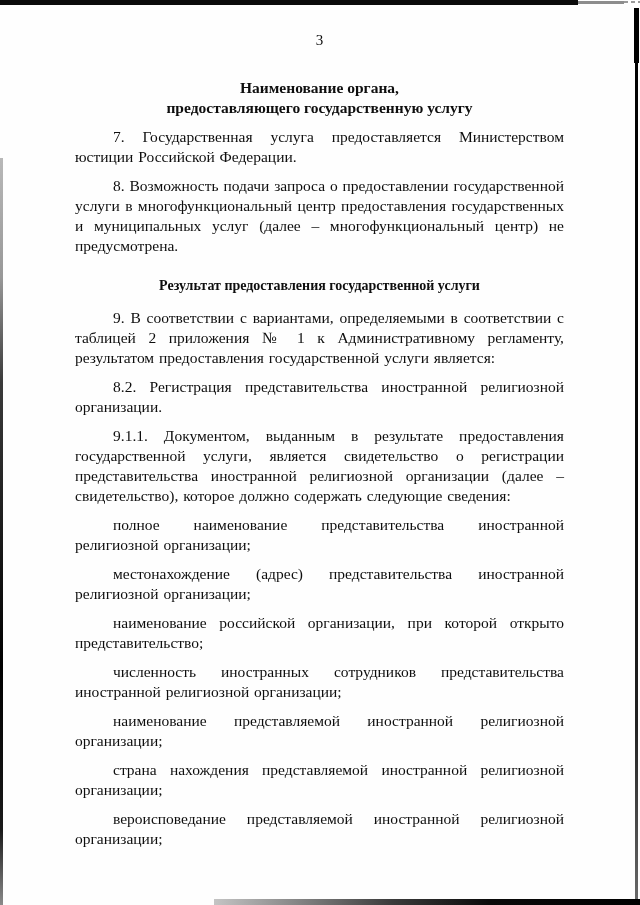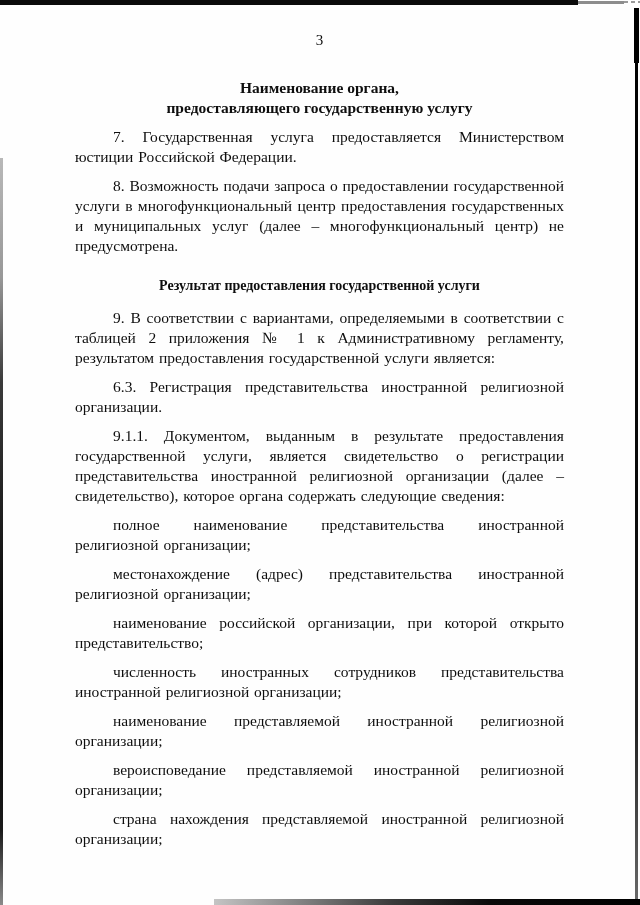--- a/index.html
+++ b/index.html
@@ -82,24 +82,24 @@
       <div>Наименование органа,</div>
       <div>предоставляющего государственную услугу</div>
     </div>
 
     <p class="body">7. Государственная услуга предоставляется Министерством юстиции Российской Федерации.</p>
     <p class="body">8. Возможность подачи запроса о предоставлении государственной услуги в многофункциональный центр предоставления государственных и муниципальных услуг (далее – многофункциональный центр) не предусмотрена.</p>
 
     <div class="doc-h2">Результат предоставления государственной услуги</div>
 
     <p class="body">9. В соответствии с вариантами, определяемыми в соответствии с таблицей 2 приложения № 1 к Административному регламенту, результатом предоставления государственной услуги является:</p>
-    <p class="body">6.3. Регистрация представительства иностранной религиозной организации.</p>
-    <p class="body">9.1.1. Документом, выданным в результате предоставления государственной услуги, является свидетельство о регистрации представительства иностранной религиозной организации (далее – свидетельство), которое органа содержать следующие сведения:</p>
+    <p class="body">8.2. Регистрация представительства иностранной религиозной организации.</p>
+    <p class="body">9.1.1. Документом, выданным в результате предоставления государственной услуги, является свидетельство о регистрации представительства иностранной религиозной организации (далее – свидетельство), которое должно содержать следующие сведения:</p>
     <p class="body">полное наименование представительства иностранной религиозной организации;</p>
     <p class="body">местонахождение (адрес) представительства иностранной религиозной организации;</p>
     <p class="body">наименование российской организации, при которой открыто представительство;</p>
     <p class="body">численность иностранных сотрудников представительства иностранной религиозной организации;</p>
     <p class="body">наименование представляемой иностранной религиозной организации;</p>
+    <p class="body">страна нахождения представляемой иностранной религиозной организации;</p>
     <p class="body">вероисповедание представляемой иностранной религиозной организации;</p>
-    <p class="body">страна нахождения представляемой иностранной религиозной организации;</p>
 
   </div>
 </div>
 
 </body></html>

